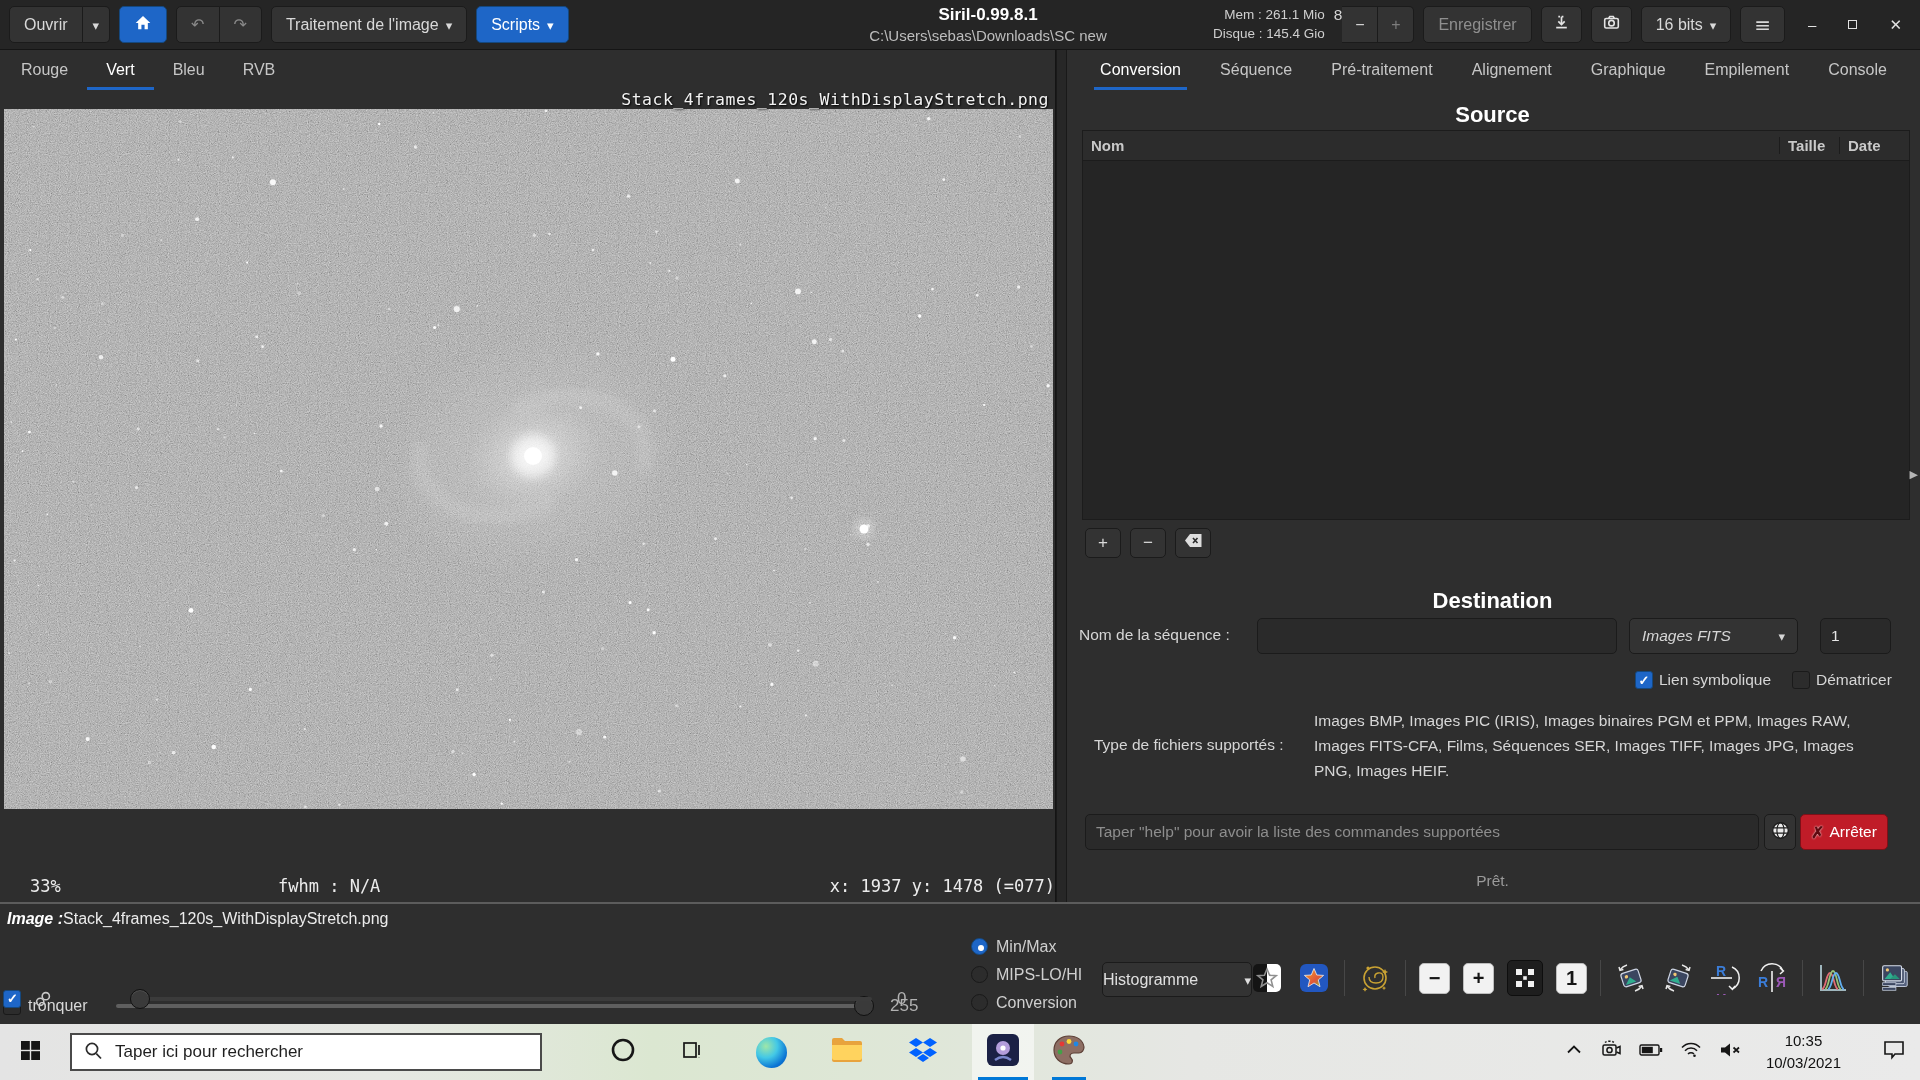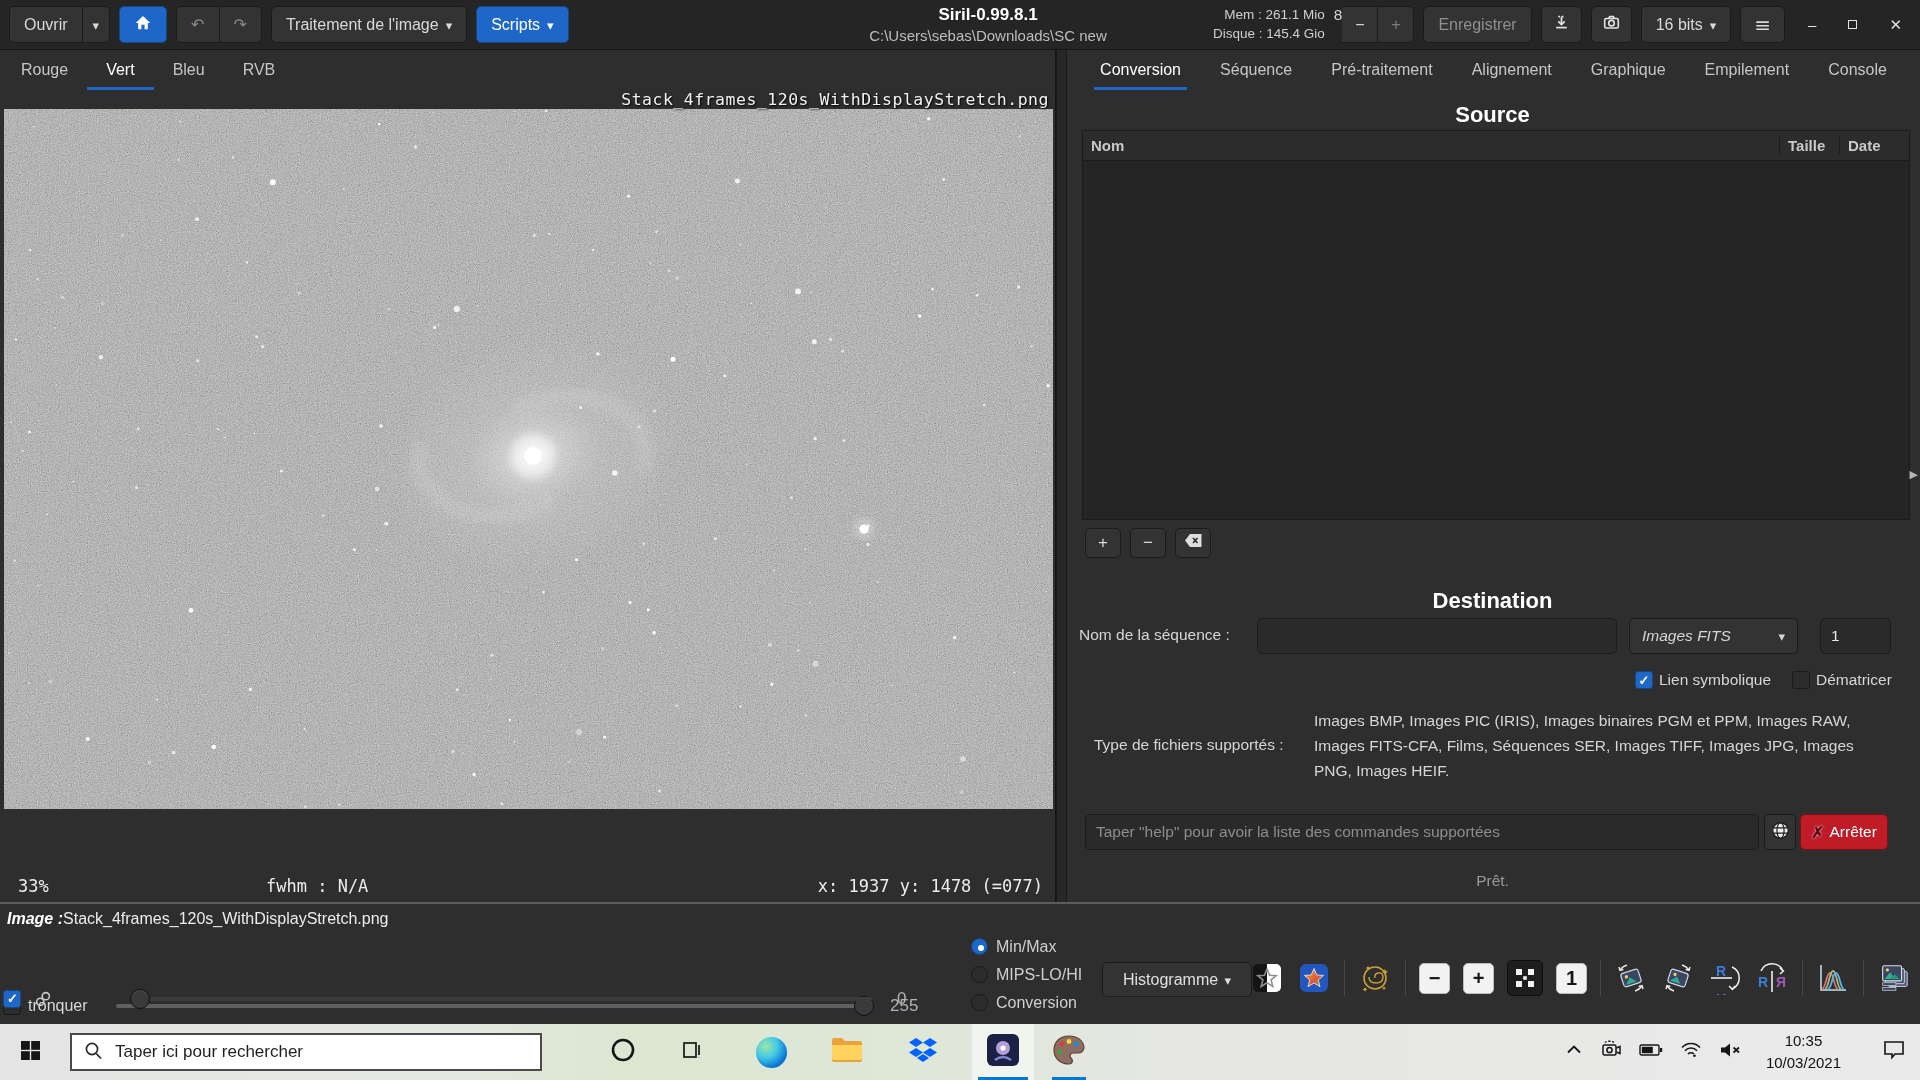--- a/index.html
+++ b/index.html
@@ -34,21 +34,21 @@
   .viewer { width:1056px; position:relative; background:#2e2e2e; border-right:1px solid #141414; }
   .splitter { width:11px; background:#272727; border-left:1px solid #191919; border-right:1px solid #191919; }
   .panel { flex:1; position:relative; background:#2e2e2e; }
 
   .vtabs { display:flex; align-items:stretch; height:40px; padding-left:2px; }
   .vtab { display:flex; align-items:center; padding:0 19px; font-size:16px; color:#c6c6c6; cursor:default; }
   .vtab.sel { color:#ffffff; box-shadow:inset 0 -3px 0 #1e66c7; }
 
   .image-area { position:absolute; left:4px; top:59px; width:1049px; height:700px; background:#868686; overflow:hidden; }
   .overlay-title { position:absolute; top:40px; right:6px; font-size:16.5px; color:#f2f2f2; text-shadow:1px 1px 2px #000; letter-spacing:0.5px; }
-  .vstatus { position:absolute; top:826px; left:4px; width:1049px; height:26px; font-size:17px; color:#ececec; }
+  .vstatus { position:absolute; top:826px; left:16px; width:1049px; height:26px; font-size:17px; color:#ececec; }
   .vstatus .zoom { position:absolute; left:14px; }
   .vstatus .fwhm { position:absolute; left:262px; }
   .vstatus .coords { position:absolute; right:10px; }
 
   
   .ptabs { display:flex; justify-content:space-evenly; align-items:stretch; height:40px; }
   .ptab { display:flex; align-items:center; padding:0 6px; font-size:16px; color:#c6c6c6; }
   .ptab.sel { color:#ffffff; box-shadow:inset 0 -3px 0 #1e66c7; }
   .src-head, .dest-head { position:absolute; left:15px; width:821px; text-align:center; font-weight:bold; font-size:22px; color:#ffffff; }
   .src-head { top:52px; }
@@ -112,21 +112,21 @@
   .handle.right { right:-2px; }
   .handle.left { left:-2px; }
   .slideval { position:absolute; top:1px; font-size:17px; color:#b2b2b2; }
   .row-hi .slideval { left:890px; }
   .row-lo .slideval { left:897px; }
   .radios { position:absolute; left:971px; top:32px; display:flex; flex-direction:column; gap:7px; }
   .radio { display:flex; align-items:center; gap:8px; font-size:16px; color:#cfcfcf; height:21px; }
   .rdot { width:17px; height:17px; border-radius:50%; background:#2c2c2c; border:1px solid #191919; position:relative; }
   .radio.sel .rdot { background:#1e66c7; border-color:#15487e; }
   .radio.sel .rdot::after { content:""; position:absolute; left:5.5px; top:5.5px; width:6px; height:6px; border-radius:50%; background:#ffffff; }
-  .histbtn { position:absolute; left:1102px; top:58px; width:150px; height:35px; background:#333; border:1px solid #1b1b1b; border-radius:5px; color:#e0e0e0; font-size:16px; display:flex; align-items:center; justify-content:space-between; padding:0 20px; }
+  .histbtn { position:absolute; left:1102px; top:58px; width:150px; height:35px; background:#333; border:1px solid #1b1b1b; border-radius:5px; color:#e0e0e0; font-size:16px; display:flex; align-items:center; justify-content:space-between; padding:0 0; }
   .icons { position:absolute; left:1250px; top:52px; display:flex; align-items:center; gap:13px; height:44px; }
   .iconbtn { width:34px; height:34px; display:flex; align-items:center; justify-content:center; border-radius:5px; background:transparent; border:none; }
   .iconbtn.lightsq { background:#f2f2f2; border:1px solid #bdbdbd; color:#161616; font-size:20px; font-weight:bold; width:31px; height:31px; }
   .iconbtn.darksq { background:#1e1e1e; border:1px solid #0e0e0e; width:36px; height:36px; }
   .isep { width:1px; height:36px; background:#474747; }
 
   
   .taskbar { flex:0 0 56px; height:56px; display:flex; align-items:center; position:relative;
     background:linear-gradient(90deg,#e4e4e4 0%,#e6e8e3 20%,#dbe7d1 34%,#dfe7d8 48%,#e6e7e4 62%,#eaeaea 100%); }
   .startbtn { width:60px; height:56px; display:flex; align-items:center; justify-content:center; }

